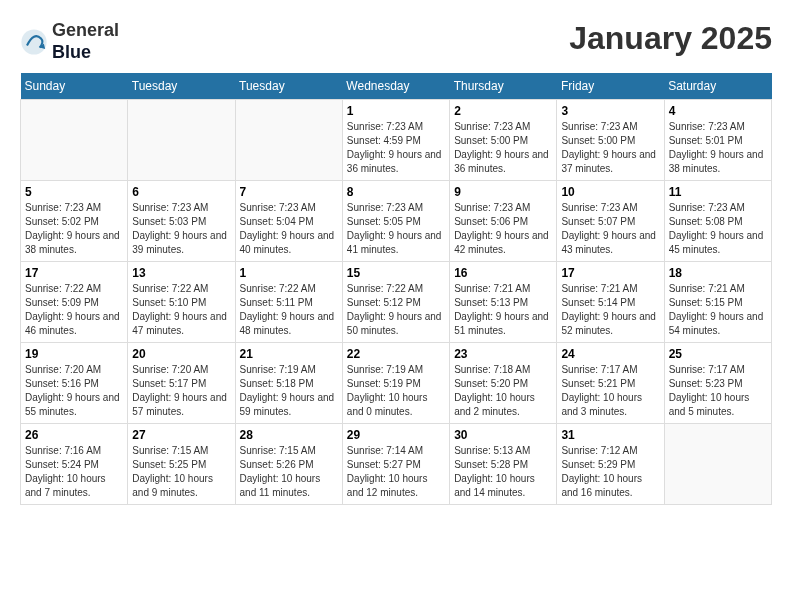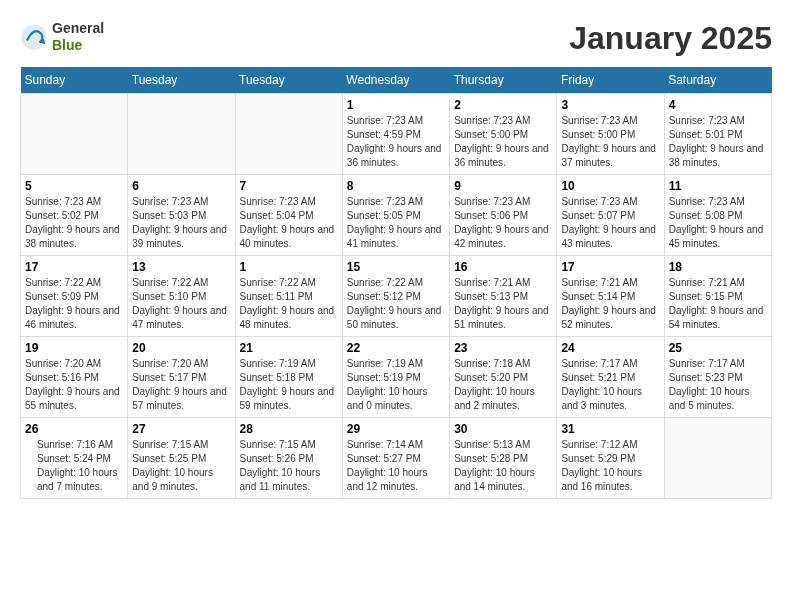--- a/index.html
+++ b/index.html
@@ -14,26 +14,26 @@
       display: flex;
       justify-content: space-between;
       align-items: flex-start;
       margin-bottom: 10px;
     }
     .logo {
       display: flex;
       align-items: center;
     }
     .logo-text {
-      font-size: 14px;
+      font-size: 18px;
       font-weight: bold;
       line-height: 1.2;
     }
     .logo-general { color: #333; }
-    .logo-blue { color: #4d7c0f; }
+    .logo-blue { color: #0f172a; }
     .logo-icon {
       width: 28px;
       height: 28px;
       margin-right: 4px;
     }
     .title-area {
       text-align: right;
     }
     .month-title {
       font-size: 32px;
@@ -271,21 +271,21 @@
         <td>
           <div class="day-num">25</div>
           <div class="day-info" style="white-space: pre-line;">Sunrise: 7:17 AM
 Sunset: 5:23 PM
 Daylight: 10 hours and 5 minutes.</div>
         </td>
       </tr>
       <tr>
         <td>
           <div class="day-num">26</div>
-          <div class="day-info" style="white-space: pre-line; margin-left: 12px;">Sunrise: 7:16 AM
+          <div class="day-info" style="white-space: pre-line;">Sunrise: 7:16 AM
 Sunset: 5:24 PM
 Daylight: 10 hours and 7 minutes.</div>
         </td>
         <td>
           <div class="day-num">27</div>
           <div class="day-info" style="white-space: pre-line;">Sunrise: 7:15 AM
 Sunset: 5:25 PM
 Daylight: 10 hours and 9 minutes.</div>
         </td>
         <td>

